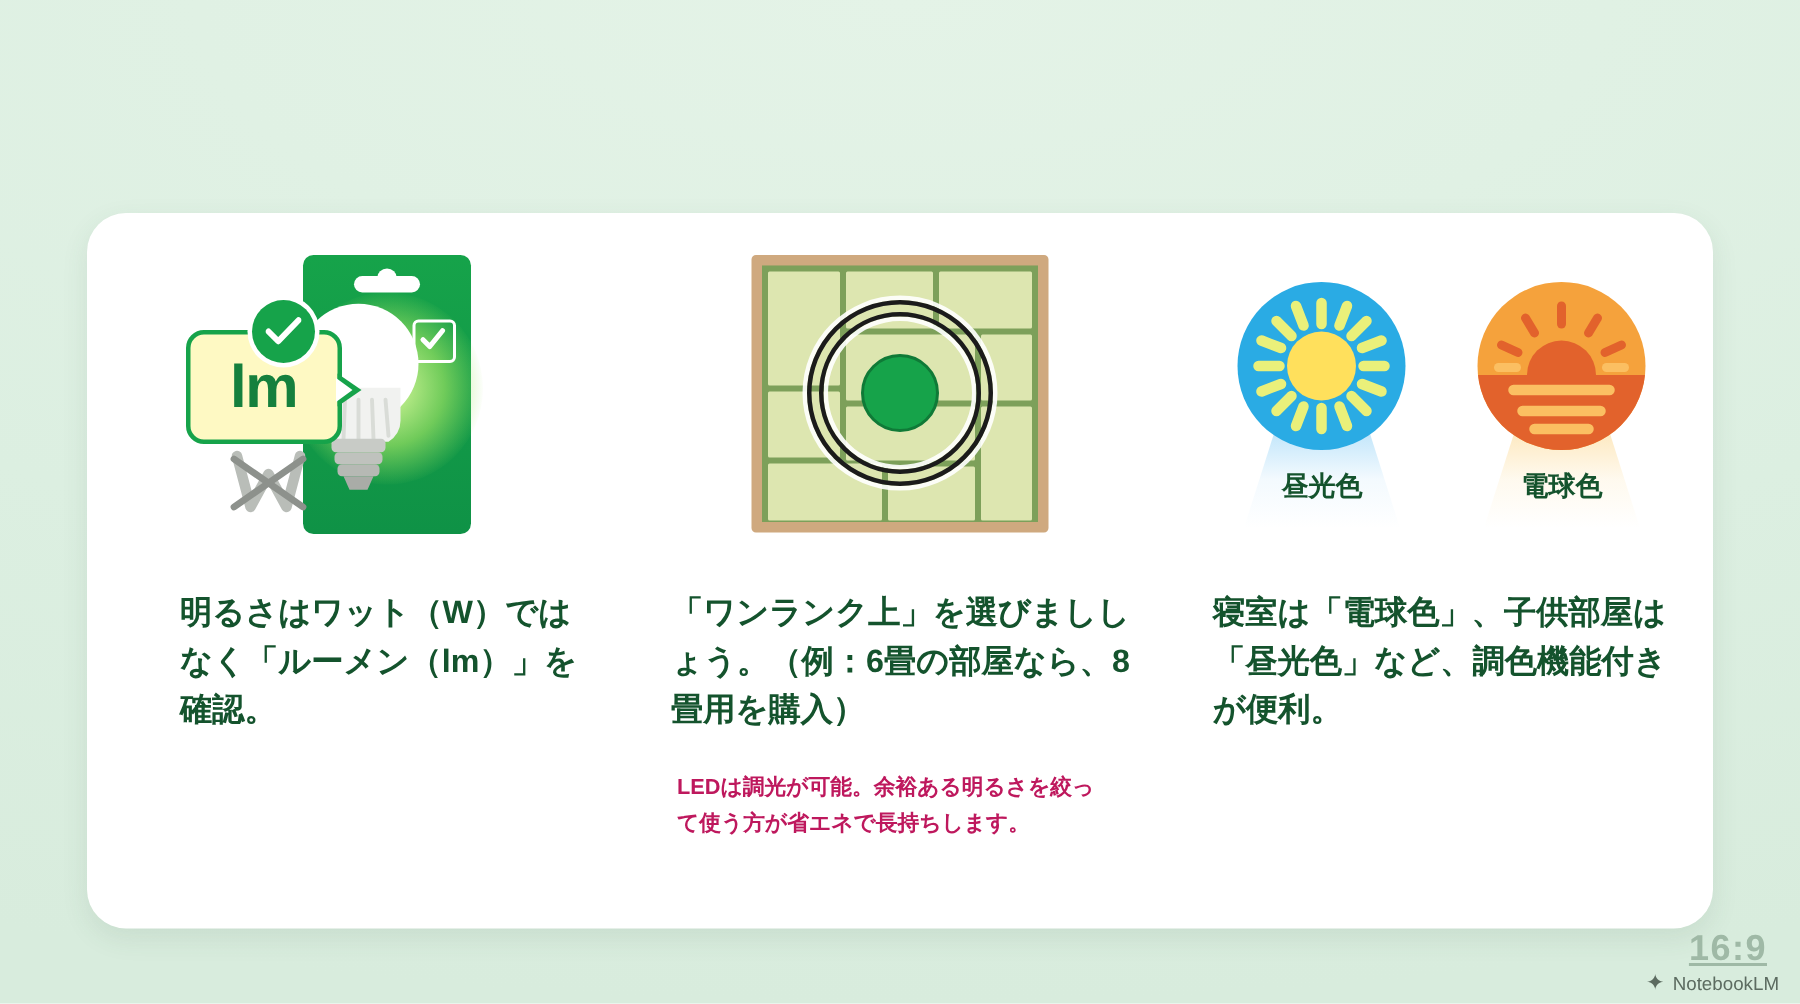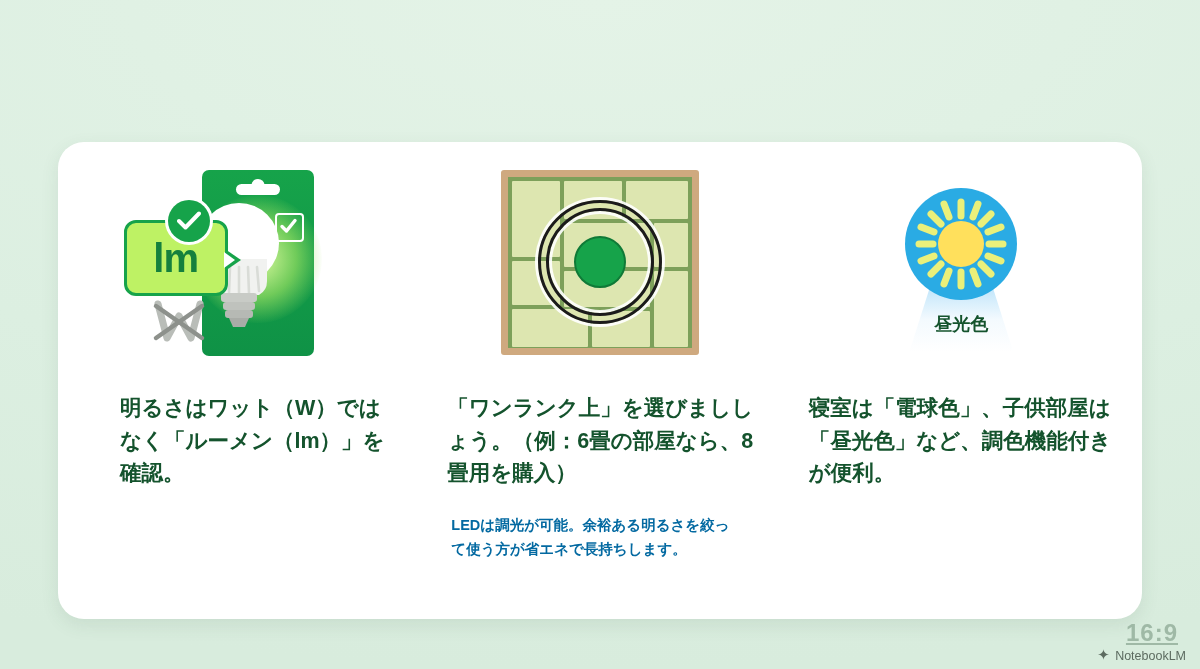--- a/index.html
+++ b/index.html
@@ -142,21 +142,21 @@
     top: 52%;
     transform: translate(-50%, -50%);
     z-index: 2;
   }
   .bubble {
     position: absolute;
     left: 0;
     top: 58px;
     width: 98px;
     height: 70px;
-    background: #bef264;
+    background: #fef9c3;
     border: 3px solid #16a34a;
     border-radius: 12px;
     z-index: 4;
     display: flex;
     align-items: center;
     justify-content: center;
   }
   .bubble-text {
     font-size: 40px;
     font-weight: bold;
@@ -314,21 +314,21 @@
   }
   .col-1 .body-text { margin-left: 52px; margin-right: 14px; }
   .col-2 .body-text { margin-left: 18px; margin-right: 8px; }
   .col-3 .body-text { margin-left: 18px; margin-right: 10px; }
 
   .note-text {
     margin: 24px 30px 0 22px;
     font-size: 14.5px;
     font-weight: bold;
     line-height: 1.62;
-    color: #0369a1;
+    color: #be185d;
   }
 
   
   .ratio-label {
     position: absolute;
     right: 22px;
     bottom: 22px;
     font-size: 24px;
     font-weight: bold;
     color: #9fb9a6;
@@ -460,20 +460,46 @@
                     <path d="M16 39 L29 44"></path>
                       <path d="M83 68 L96 73"></path>
                     <path d="M16 73 L29 68"></path>
                       <path d="M83 44 L96 39"></path>
                   </g>
                 </svg>
               </div>
               <div class="color-label">昼光色</div>
             </div>
 
+            <div class="color-item">
+              <div class="glow warm"></div>
+              <div class="disc warm">
+                <svg width="112" height="112" viewBox="0 0 112 112">
+                  <path d="M0 62 h112 v50 h-112 z" fill="#e2622c"></path>
+                  <path d="M33 62 a23 23 0 0 1 46 0 z" fill="#e2622c"></path>
+                  <g stroke="#e2622c" stroke-width="6" stroke-linecap="round">
+                    <path d="M56 16 L56 28"></path>
+                    <path d="M32 24 L38 34"></path>
+                      <path d="M80 24 L74 34"></path>
+                    <path d="M16 42 L27 47"></path>
+                      <path d="M96 42 L85 47"></path>
+                  </g>
+                  <g stroke="#fbbf62" stroke-width="6" stroke-linecap="round">
+                    <path d="M14 57 L26 57"></path>
+                      <path d="M86 57 L98 57"></path>
+                  </g>
+                  <g stroke="#fbbf62" stroke-width="7" stroke-linecap="round">
+                    <path d="M24 72 L88 72"></path>
+                    <path d="M30 86 L82 86"></path>
+                    <path d="M38 98 L74 98"></path>
+                  </g>
+                </svg>
+              </div>
+              <div class="color-label">電球色</div>
+            </div>
 
           </div>
         </div>
         <div class="body-text">寝室は「電球色」、子供部屋は「昼光色」など、調色機能付きが便利。</div>
       </div>
 
     </div>
   </div>
 
   <div class="ratio-label">16:9</div>

